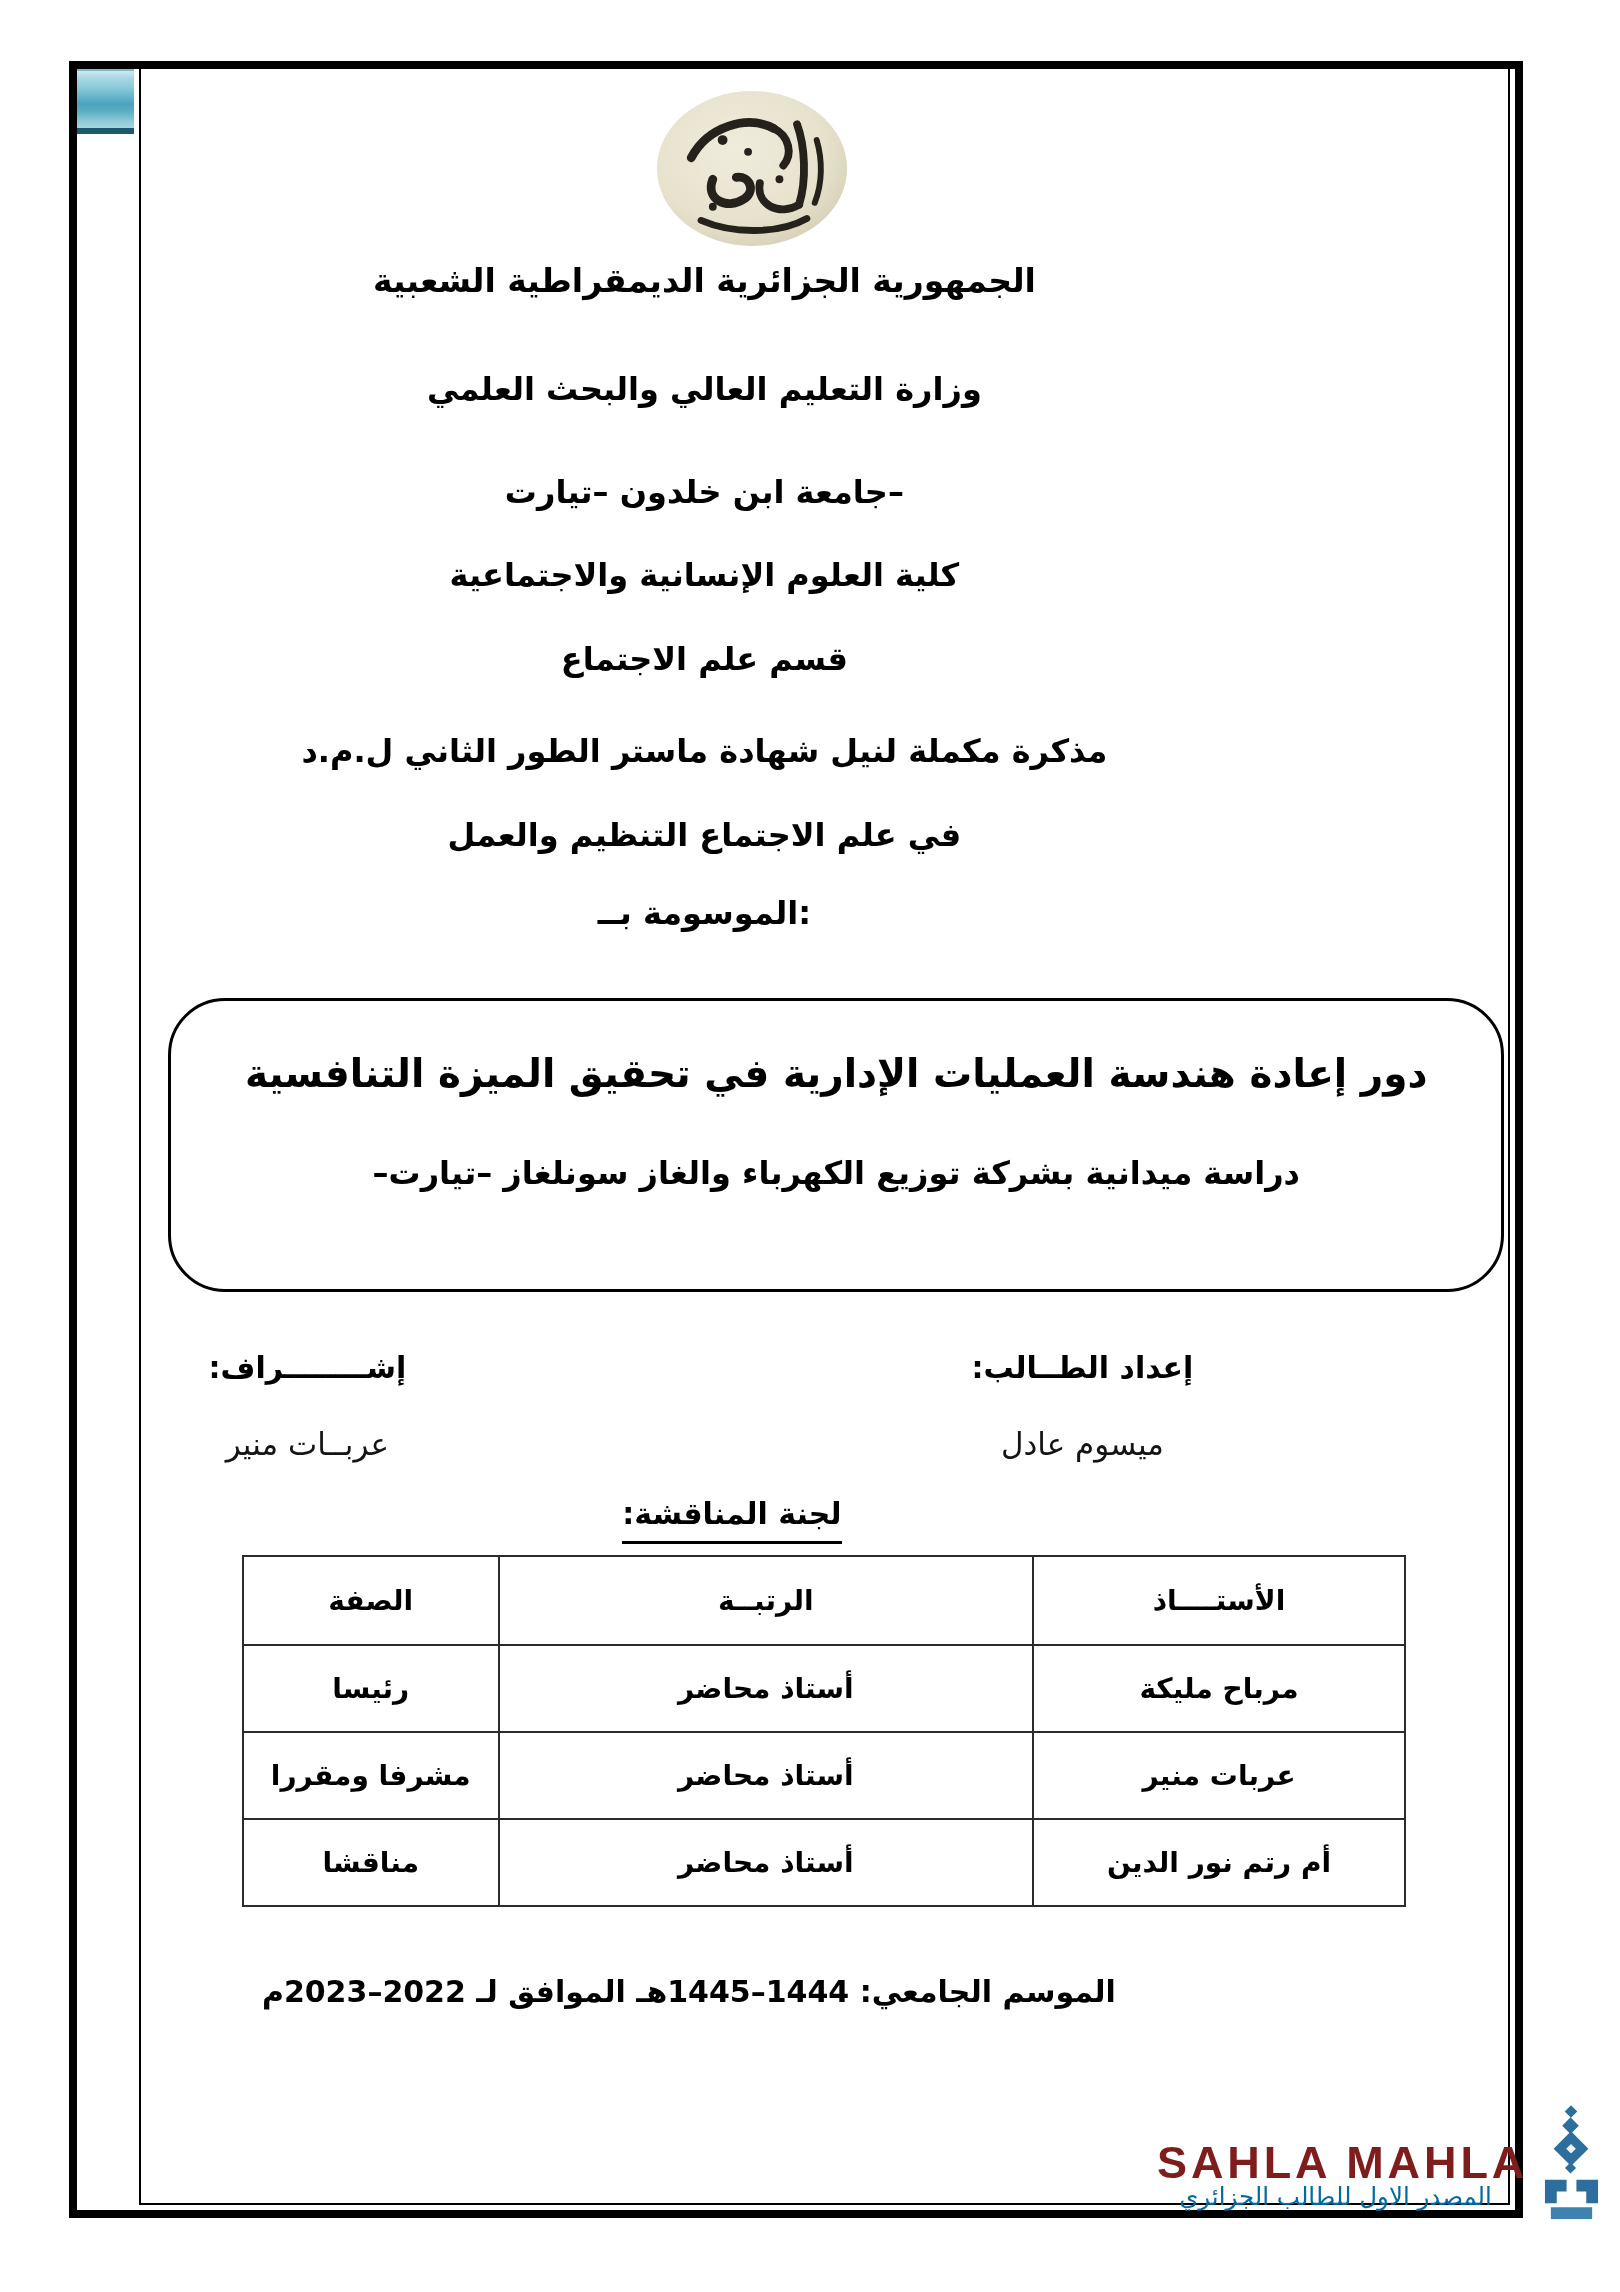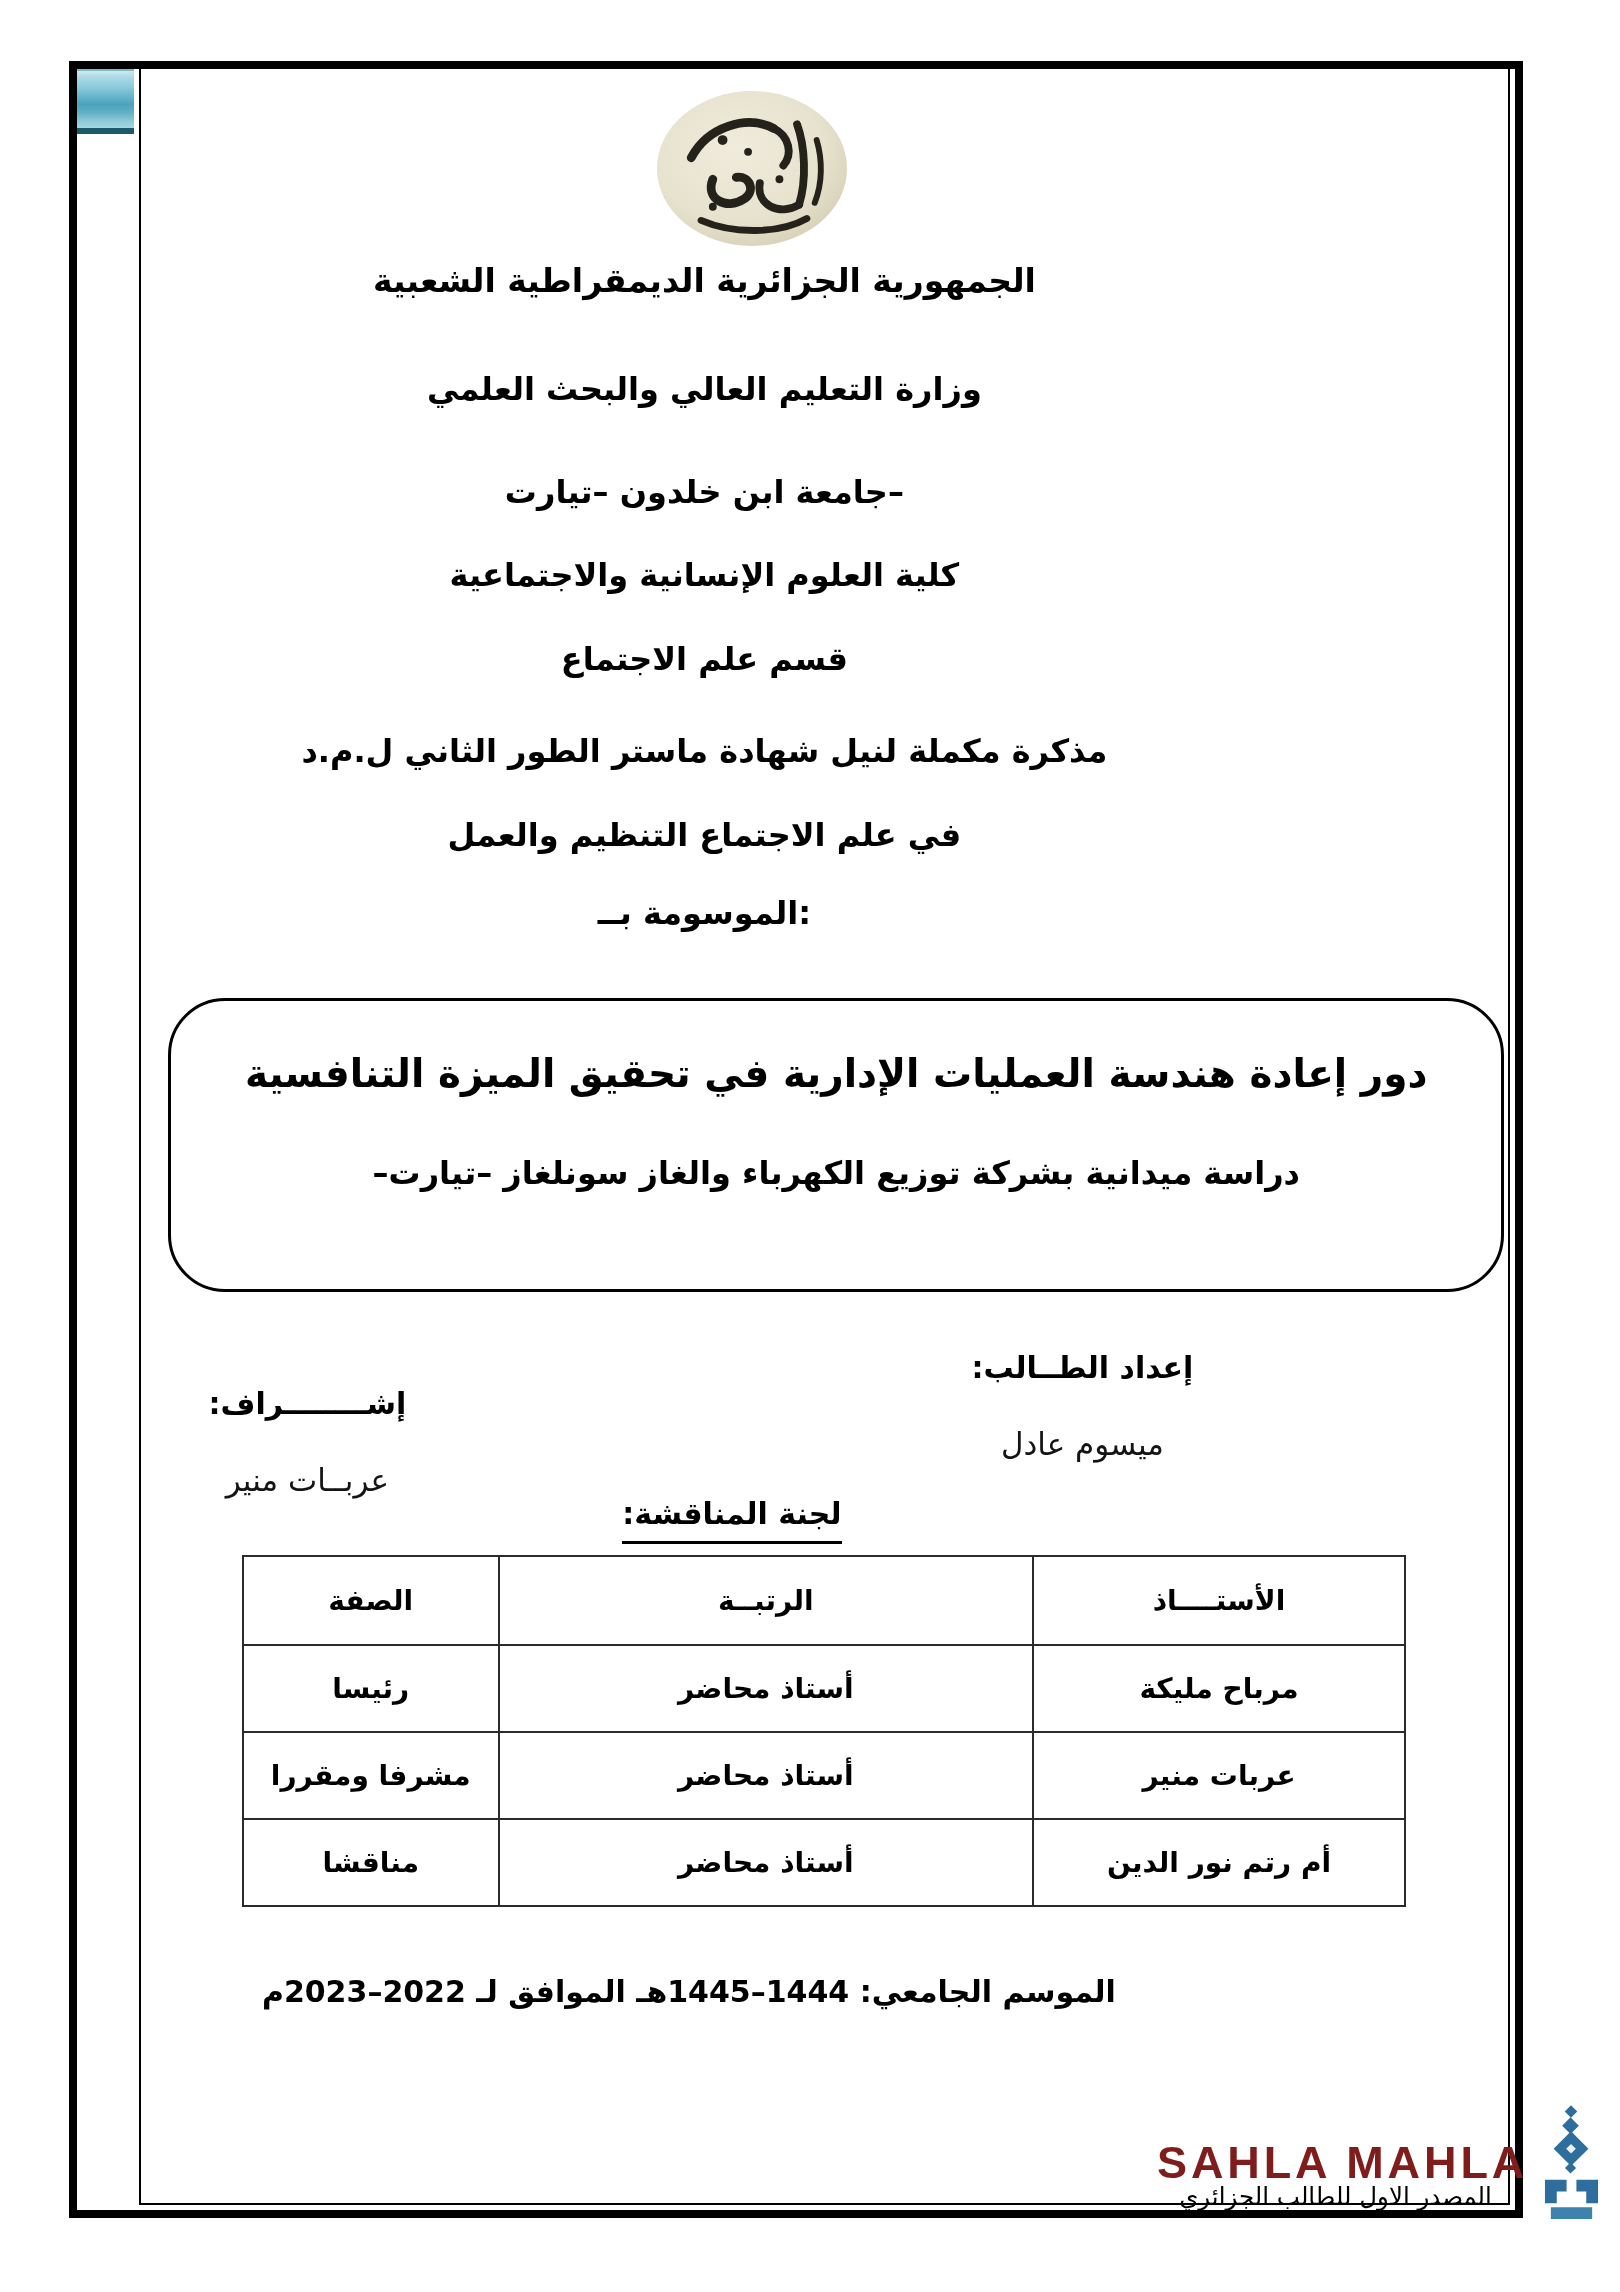--- a/index.html
+++ b/index.html
@@ -47,21 +47,21 @@
     box-sizing:border-box;min-height:294px;
     border:3.9px solid #000;border-radius:57px;
     text-align:center;padding:45px 25.5px 39px 25.5px;
     direction:rtl;
   }
   .title-box .main-title{margin:0 0 49px 0;font-size:39px;font-weight:bold;line-height:55px;}
   .title-box .sub-title{margin:18px;font-size:32px;font-weight:bold;line-height:47px;}
   
   .author-block{position:absolute;text-align:center;direction:rtl;}
   .prepared{top:1276px;left:765px;width:353px;}
-  .supervision{top:1312px;left:0px;width:333px;}
+  .supervision{top:1276px;left:0px;width:333px;}
   .author-block .label{margin:0;font-size:30px;font-weight:bold;line-height:45px;}
   .author-block .name{margin:35px 0 0 0;font-size:31px;font-weight:400;line-height:39px;color:#141414;}
   
   .committee-heading{position:absolute;top:1427px;left:0;width:1182px;text-align:center;margin:0;direction:rtl;}
   .committee-heading span{
     display:inline-block;font-size:30px;font-weight:bold;
     border-bottom:3.9px solid #000;padding-bottom:9.8px;
   }
   .committee-table{
     position:absolute;top:1486px;left:101px;width:1164px;
@@ -82,21 +82,21 @@
     text-align:center;font-size:30px;font-weight:bold;direction:rtl;
   }
   
   .wm-brand{
     position:absolute;left:1157px;top:2137px;z-index:5;margin:0;
     font-family:"Liberation Sans",sans-serif;font-weight:bold;
     font-size:45px;letter-spacing:3.9px;color:#7f1d1d;white-space:nowrap;
   }
   .wm-tagline{
     position:absolute;left:1164px;top:2182px;width:343px;z-index:5;margin:0;
-    text-align:center;font-size:24.5px;color:#000000;direction:rtl;white-space:nowrap;
+    text-align:center;font-size:24.5px;color:#0369a1;direction:rtl;white-space:nowrap;
   }
   .wm-emblem{position:absolute;left:1541px;top:2105px;z-index:5;}
 </style>
 </head>
 <body>
 
 <div class="frame">
   <div class="accent-bar"></div>
   <div class="inner">
 

